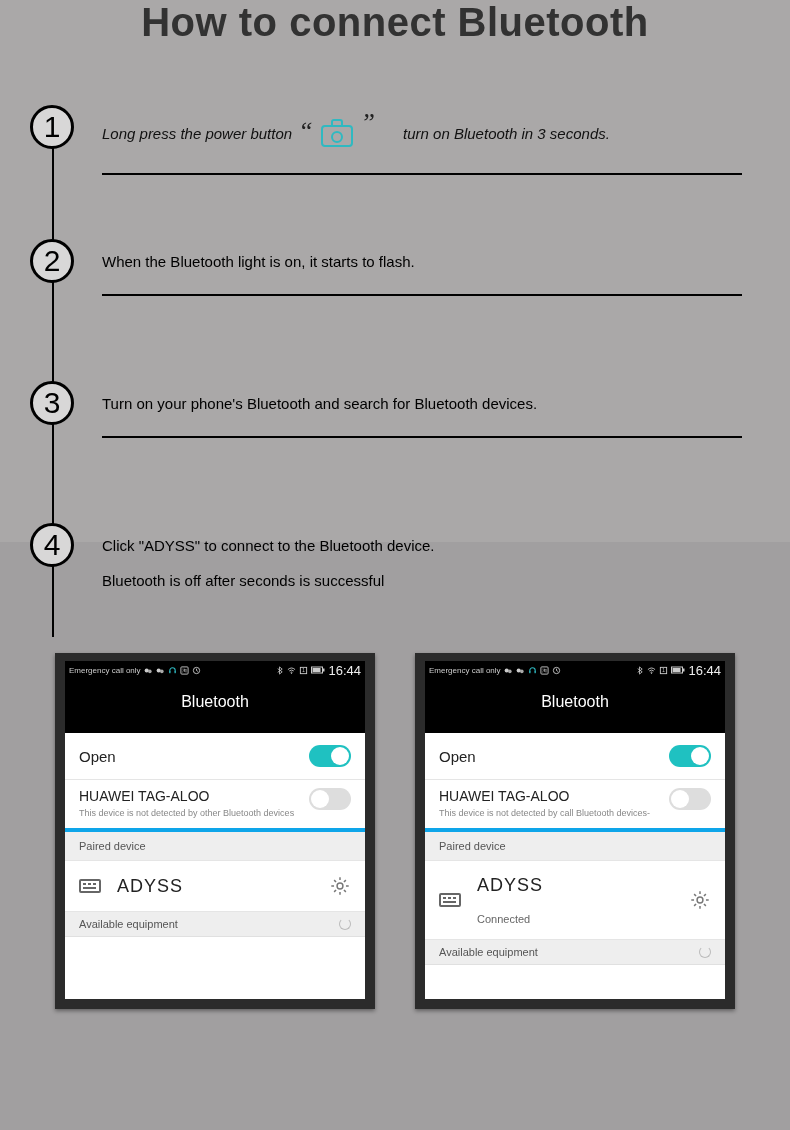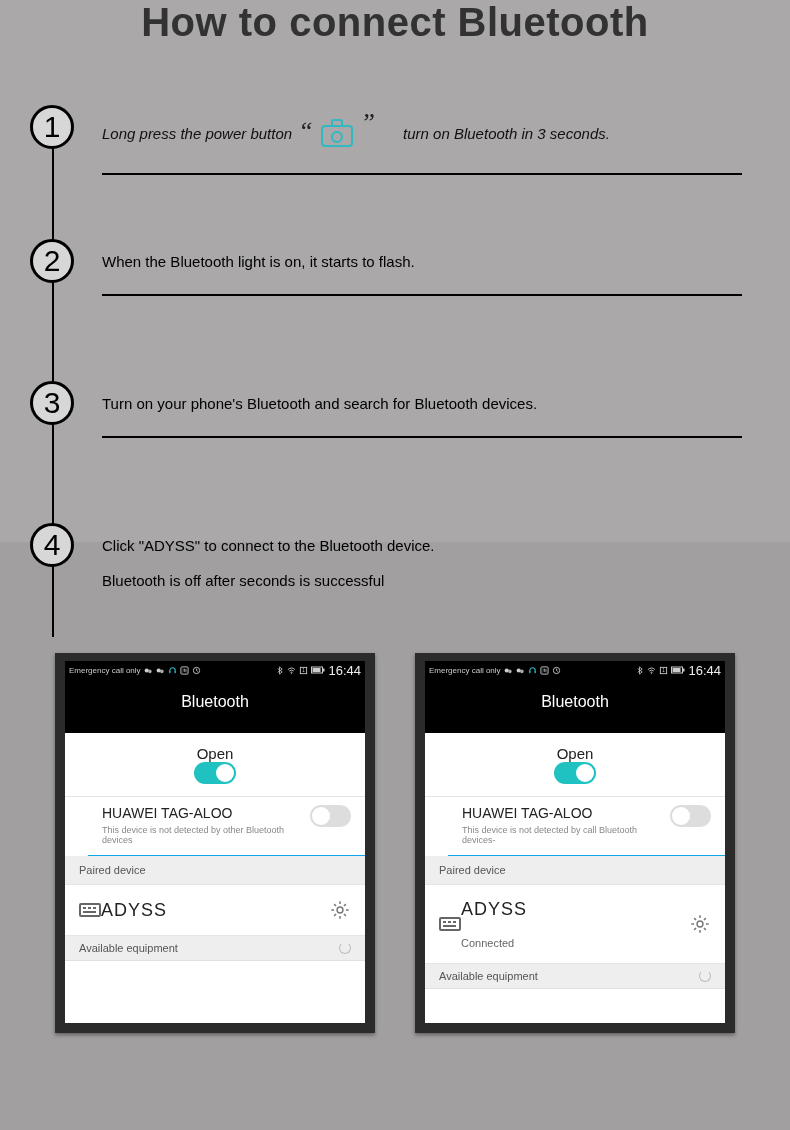--- a/index.html
+++ b/index.html
@@ -161,60 +161,60 @@
     padding: 14px 0 22px 0;
   }
 
   .row {
     display: flex;
     align-items: center;
     justify-content: space-between;
     padding: 12px 14px;
     border-bottom: 1px solid #e5e5e5;
     background: #fff;
-    flex-direction: column;
   }
   .row-label { font-size: 15px; color: #222; }
 
   .toggle {
     width: 42px; height: 22px;
     border-radius: 22px;
     position: relative;
   }
   .toggle.on { background: #1fc1c1; }
   .toggle.off { background: #ddd; }
   .toggle .knob {
     position: absolute;
     width: 18px; height: 18px;
     background: #fff;
     border-radius: 50%;
     top: 2px;
   }
   .toggle.on .knob { right: 2px; }
   .toggle.off .knob { left: 2px; }
 
-  .device-row { padding: 8px 14px 10px 14px; border-bottom: 1px solid #0ea5e9; background:#fff; display:flex; justify-content:space-between; align-items:flex-start;margin-left:23px;}
+  .device-row { padding: 8px 14px 10px 14px; border-bottom: 4px solid #0ea5e9; background:#fff; display:flex; justify-content:space-between; align-items:flex-start;}
   .device-info { }
   .device-name { font-size: 14px; color: #222; }
   .device-sub { font-size: 9px; color: #888; margin-top: 4px; }
 
   .section-header {
     background: #eeeeee;
     font-size: 11px;
     color: #555;
     padding: 8px 14px;
     border-bottom: 1px solid #e5e5e5;
   }
 
   .paired-row {
     display: flex;
     align-items: center;
     padding: 14px 14px;
     background: #fff;
     border-bottom: 1px solid #e5e5e5;
+    gap: 16px;
   }
   .kbd-icon {
     width: 22px; height: 14px;
     border: 2px solid #666;
     border-radius: 2px;
     position: relative;
   }
   .kbd-icon::before {
     content: '';
     position: absolute;

